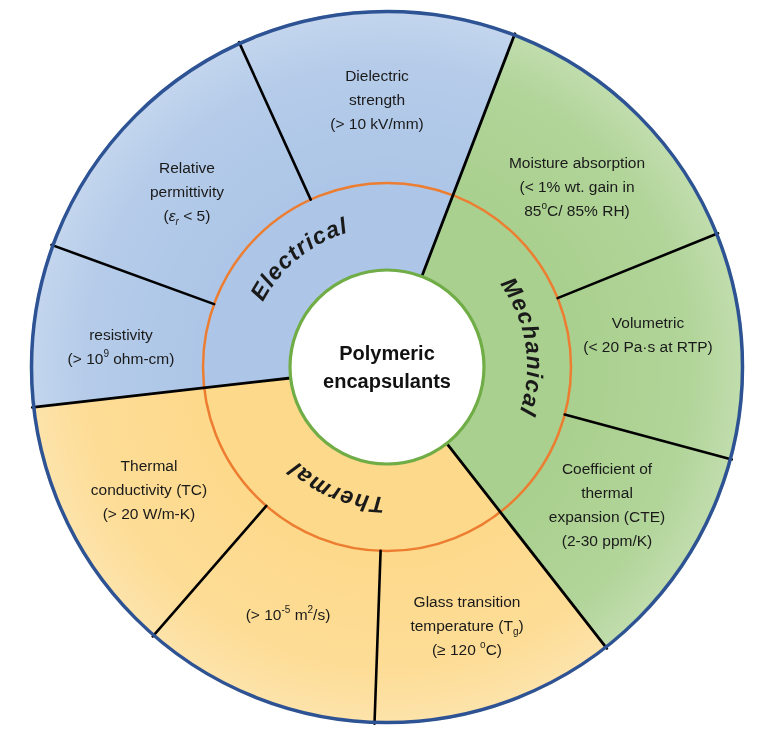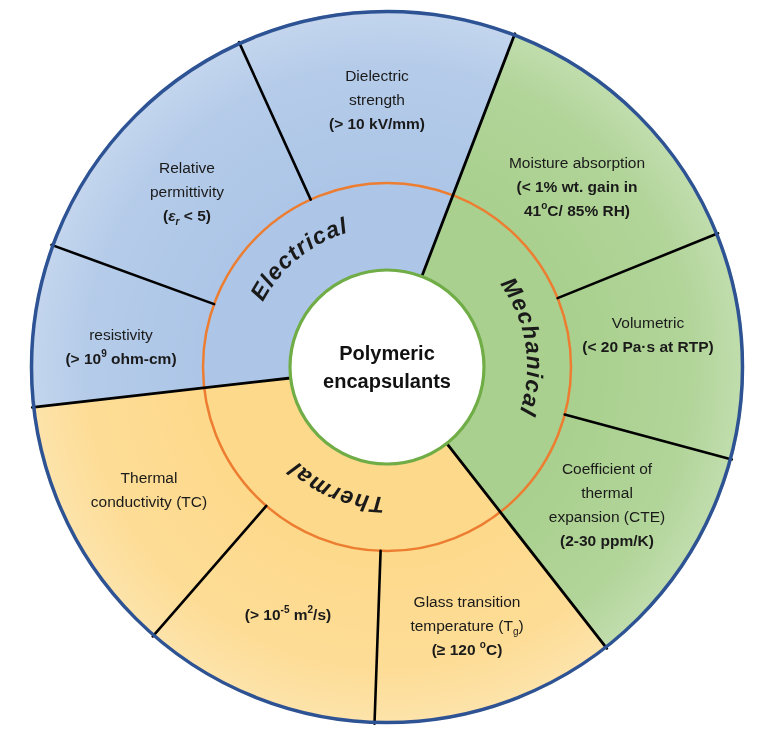--- a/index.html
+++ b/index.html
@@ -2,21 +2,21 @@
 <html><head>
 <meta charset="utf-8">
 <style>
   html,body{margin:0;padding:0;background:#ffffff;}
   #stage{position:relative;width:768px;height:734px;overflow:hidden;
          font-family:"Liberation Sans", sans-serif;color:#1a1a1a;}
   #diagram-svg{position:absolute;left:0;top:0;}
   .seg-label{position:absolute;transform:translate(-50%,-50%);text-align:center;
              font-size:15.5px;line-height:24px;white-space:nowrap;color:#1a1a1a;}
   .seg-label .n{display:block;font-weight:normal;}
-  .seg-label .v{display:block;font-weight:bold;}
+  .seg-label .v{display:block;font-weight:normal;}
   .seg-label sup{font-size:10px;line-height:0;position:relative;top:-1px;vertical-align:super;}
   .seg-label sub{font-size:10px;line-height:0;vertical-align:sub;}
   .seg-label .ital{font-style:italic;}
   .center-title{position:absolute;left:387px;top:367px;transform:translate(-50%,-50%);
                 text-align:center;font-size:20px;font-weight:bold;line-height:28px;
                 white-space:nowrap;color:#111;}
   .center-title span{display:block;text-align:center;}
   .cat-label{font-family:"Liberation Sans", sans-serif;font-style:italic;font-weight:bold;
              font-size:23px;fill:#1a1a1a;letter-spacing:1.2px;}
 </style>
@@ -82,21 +82,21 @@
 
   <div class="seg-label" style="left:377px;top:100px">
     <span class="n">Dielectric</span>
     <span class="n">strength</span>
     <span class="v">(&gt; 10 kV/mm)</span>
   </div>
 
   <div class="seg-label" style="left:577px;top:187px">
     <span class="n">Moisture absorption</span>
     <span class="v">(&lt; 1% wt. gain in</span>
-    <span class="v"><span>41</span><sup>o</sup><span>C/ 85% RH)</span></span>
+    <span class="v"><span>85</span><sup>o</sup><span>C/ 85% RH)</span></span>
   </div>
 
   <div class="seg-label" style="left:648px;top:335px">
     <span class="n">Volumetric</span>
     <span class="v">(&lt; 20 Pa·s at RTP)</span>
   </div>
 
   <div class="seg-label" style="left:607px;top:505px">
     <span class="n">Coefficient of</span>
     <span class="n">thermal</span>
@@ -110,20 +110,21 @@
     <span class="v"><span>(≥ 120 </span><sup>o</sup><span>C)</span></span>
   </div>
 
   <div class="seg-label" style="left:288px;top:615px">
     <span class="v"><span>(&gt; 10</span><sup>-5</sup><span> m</span><sup>2</sup><span>/s)</span></span>
   </div>
 
   <div class="seg-label" style="left:149px;top:490px">
     <span class="n">Thermal</span>
     <span class="n">conductivity (TC)</span>
+    <span class="v">(&gt; 20 W/m-K)</span>
   </div>
 
   <div class="seg-label" style="left:121px;top:347px">
     <span class="n">resistivity</span>
     <span class="v"><span>(&gt; 10</span><sup>9</sup><span> ohm-cm)</span></span>
   </div>
 
   <div class="seg-label" style="left:187px;top:192px">
     <span class="n">Relative</span>
     <span class="n">permittivity</span>

